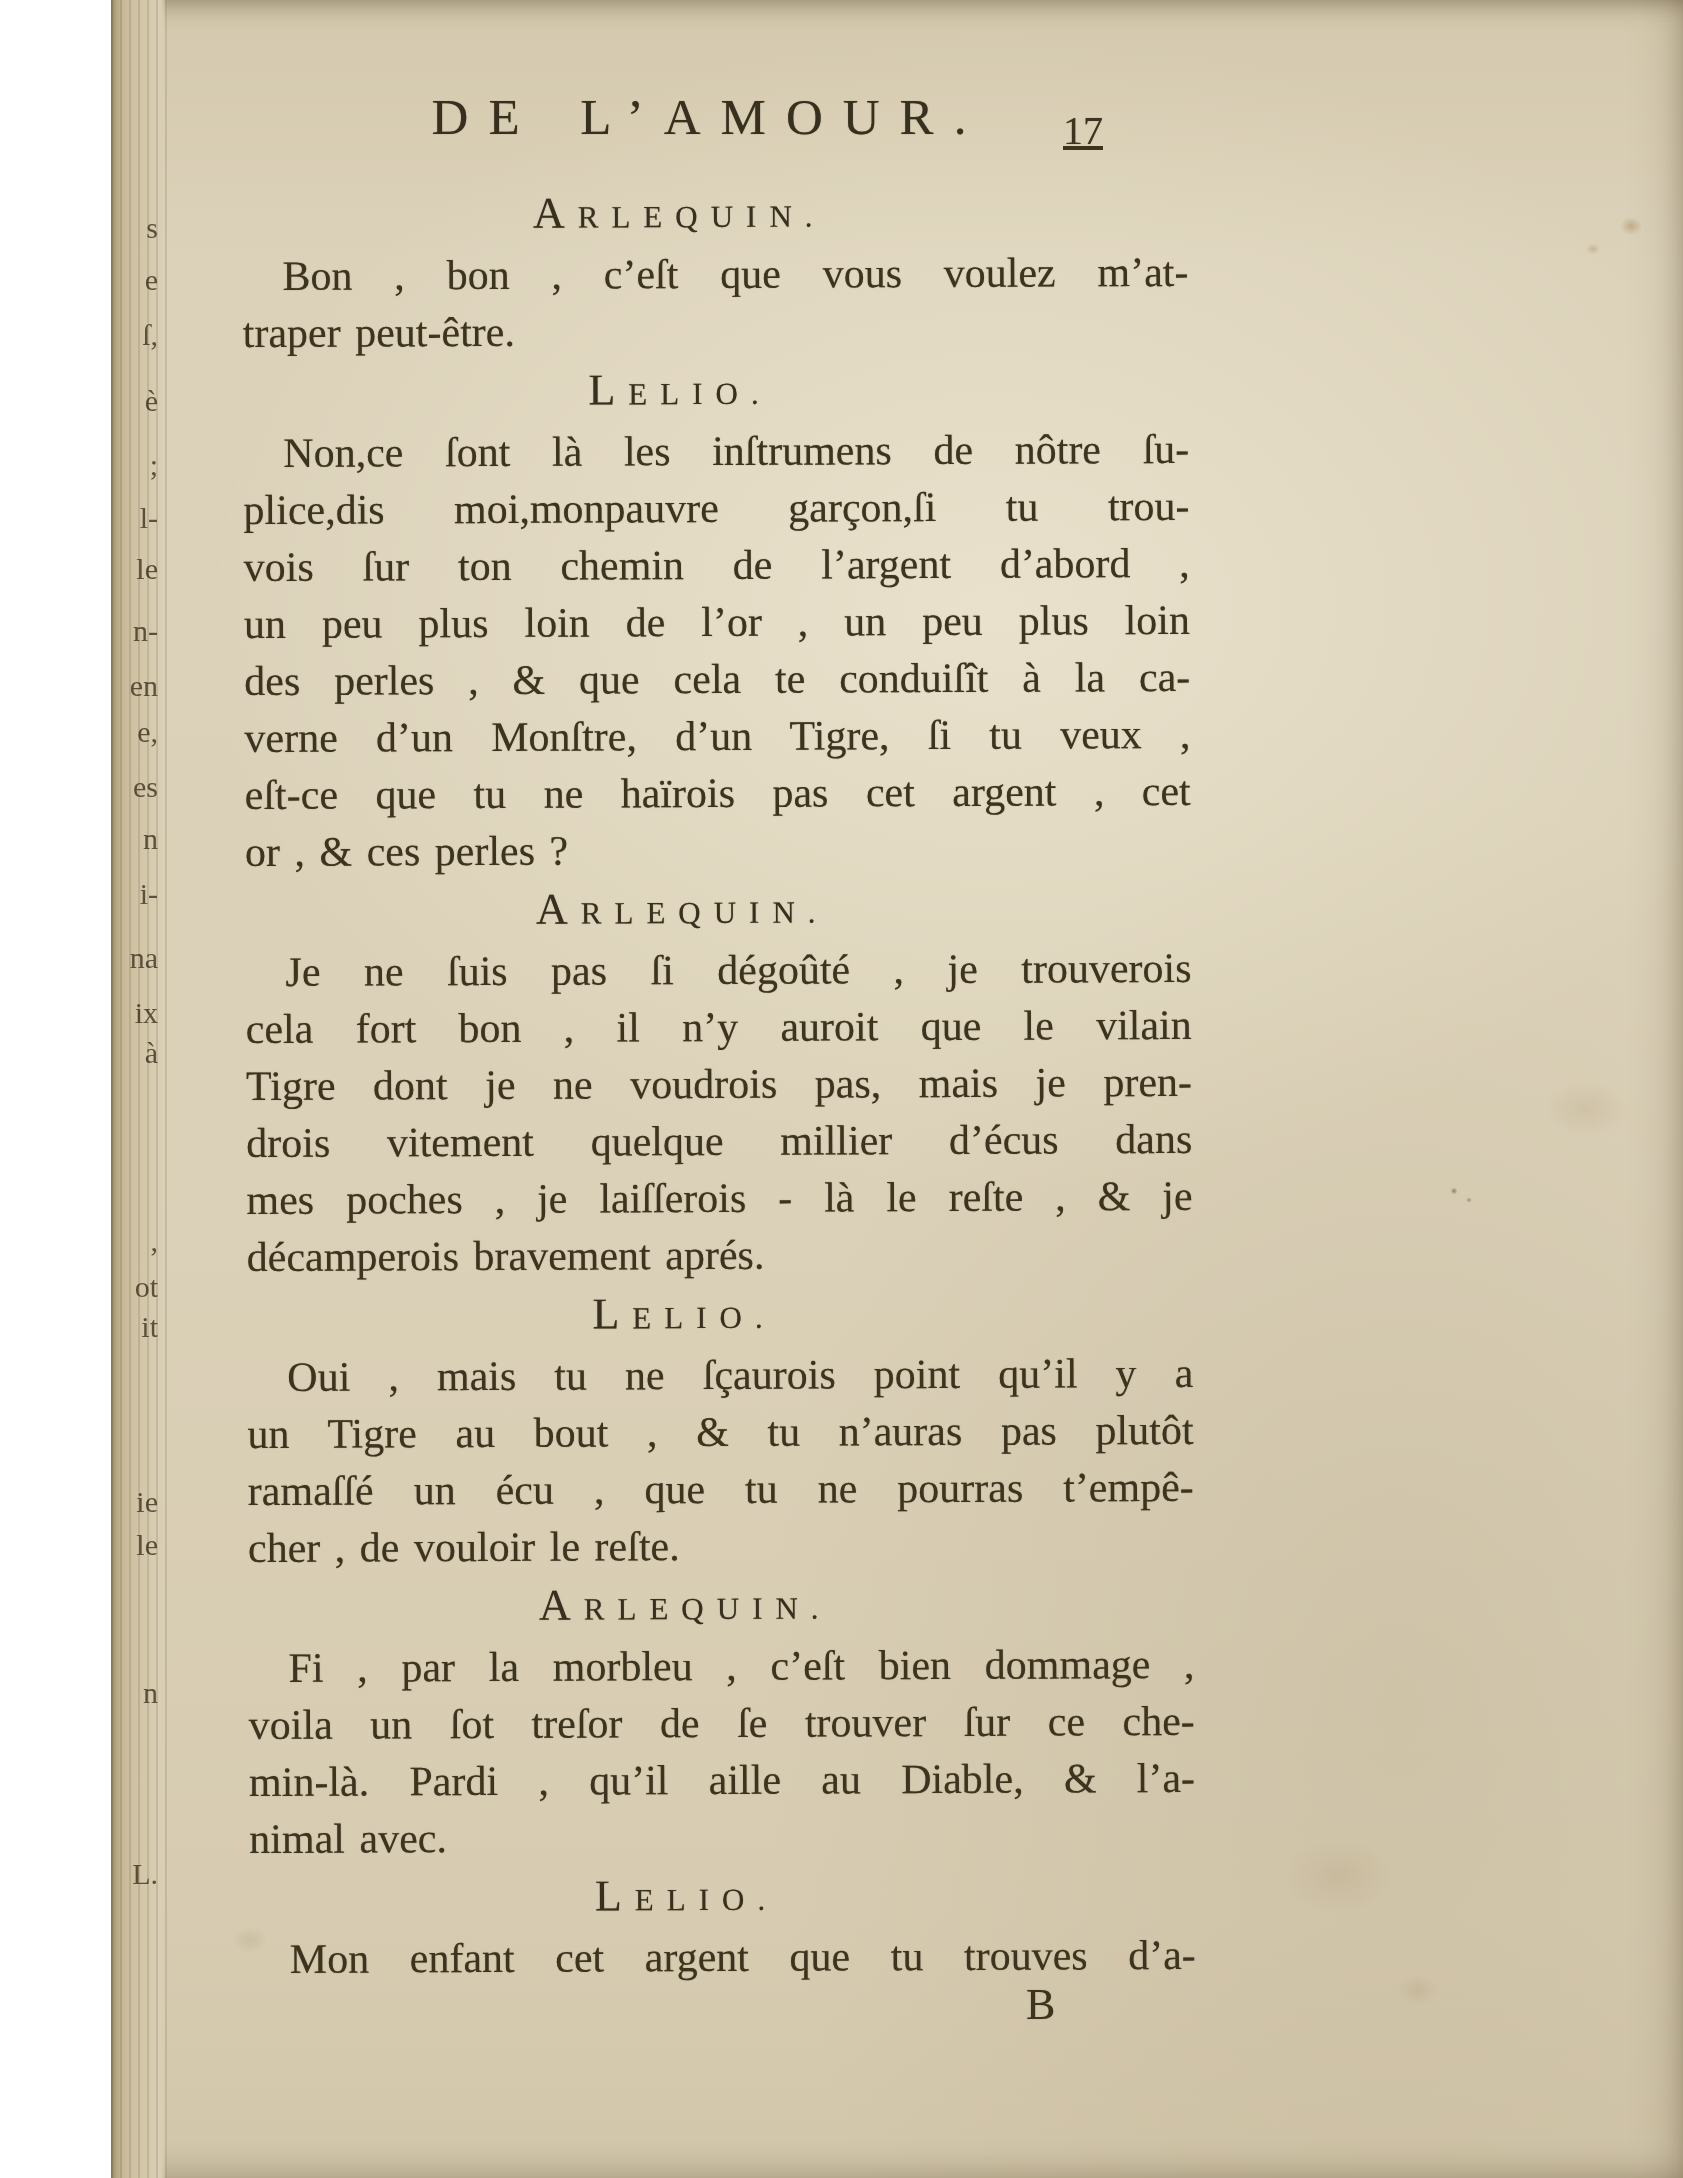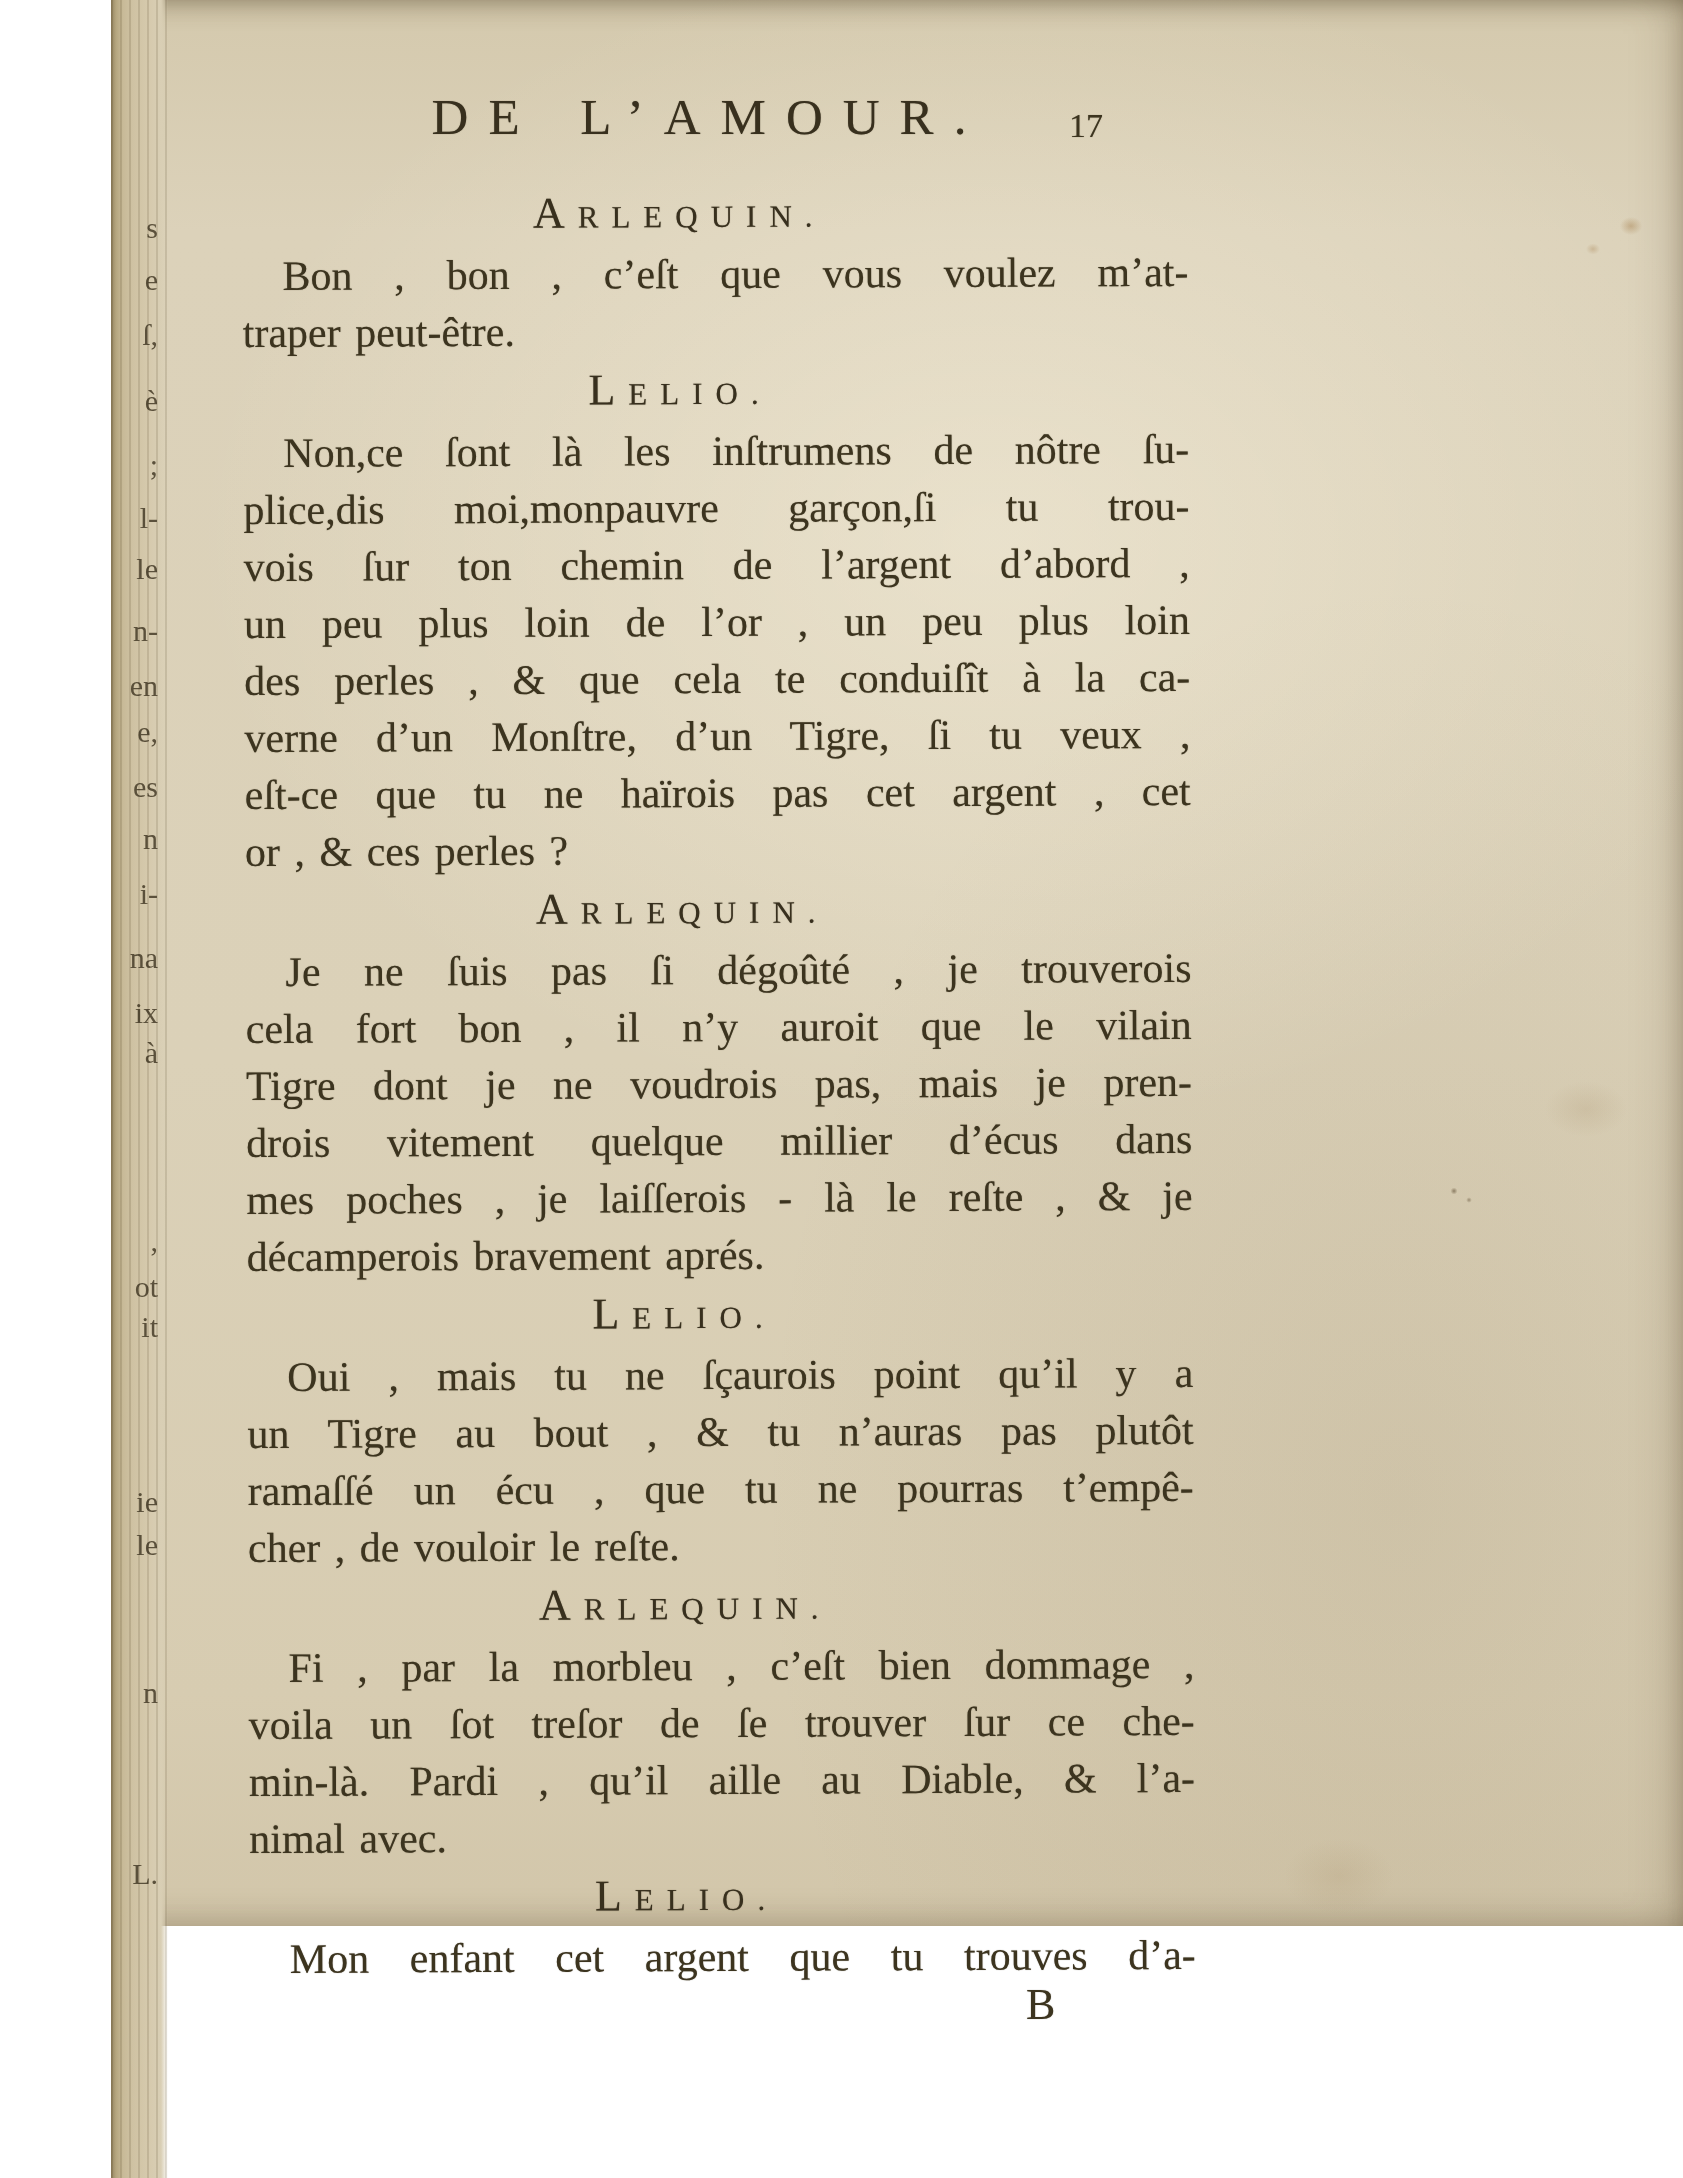--- a/index.html
+++ b/index.html
@@ -6,21 +6,21 @@
   body{
     width:1683px;height:2178px;
     background:#ffffff;
     font-family:"Liberation Serif","DejaVu Serif",serif;
     overflow:hidden;
   }
   .scan{position:relative;width:1683px;height:2178px;background:#ffffff;}
 
   
   .page{
-    position:absolute;left:111px;top:0;width:1572px;height:1926px;
+    position:absolute;left:111px;top:0;width:1572px;height:2178px;
     background:
       radial-gradient(1139px 842px at 56% 28%, rgba(255,250,233,.38), transparent 70%),
       radial-gradient(891px 1287px at 82% 78%, rgba(118,98,66,.10), transparent 72%),
       linear-gradient(180deg,#d4c9ad 0%, #dcd2ba 12%, #dbd1b8 55%, #d7ccb1 88%, #d2c6aa 100%);
     box-shadow:
       inset 0 16px 26px -16px rgba(75,60,35,.55),
       inset -26px 0 50px -26px rgba(90,72,44,.38),
       inset 0 -20px 34px -20px rgba(90,72,44,.35);
   }
 
@@ -62,21 +62,21 @@
   .header{position:absolute;left:135px;top:87px;width:946px;height:89px;}
   .running-title{
     text-align:center;transform:translateX(-10px);
     font-size:51px;line-height:61px;
     letter-spacing:20px;word-spacing:8px;
     color:#38301e;text-shadow:0 0 1px rgba(56,48,30,.55);
     white-space:nowrap;
   }
   .page-number{
     position:absolute;right:89px;top:20px;
-    font-size:34px;color:#3c341f;text-shadow:0 0 1px rgba(56,48,30,.5);
+    font-size:40px;color:#3c341f;text-shadow:0 0 1px rgba(56,48,30,.5);text-decoration:underline;
   }
 
   
   .content{
     position:absolute;left:135px;top:183px;width:946px;
     color:#3c341f;
     transform:rotate(-0.25deg);
   }
   .line{
     font-size:42px;line-height:57px;

